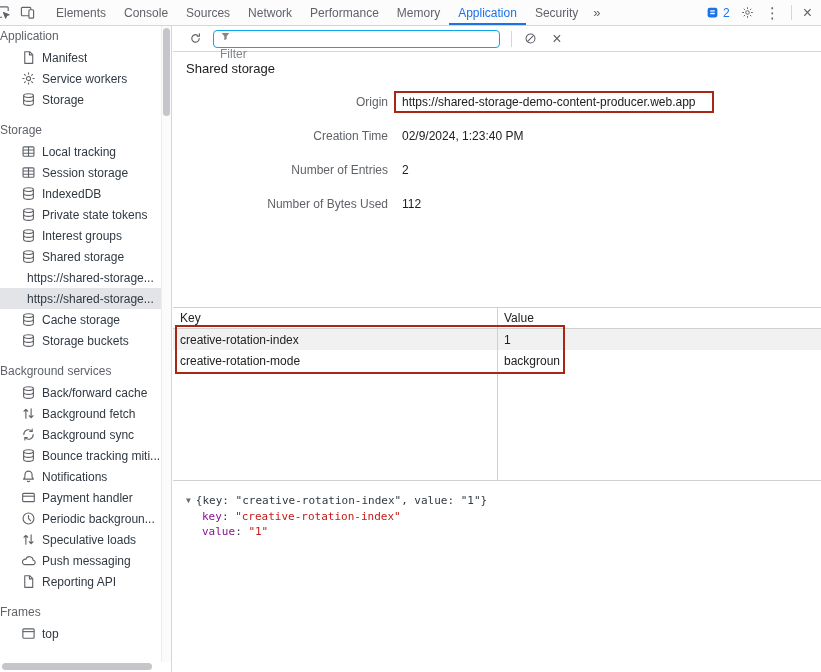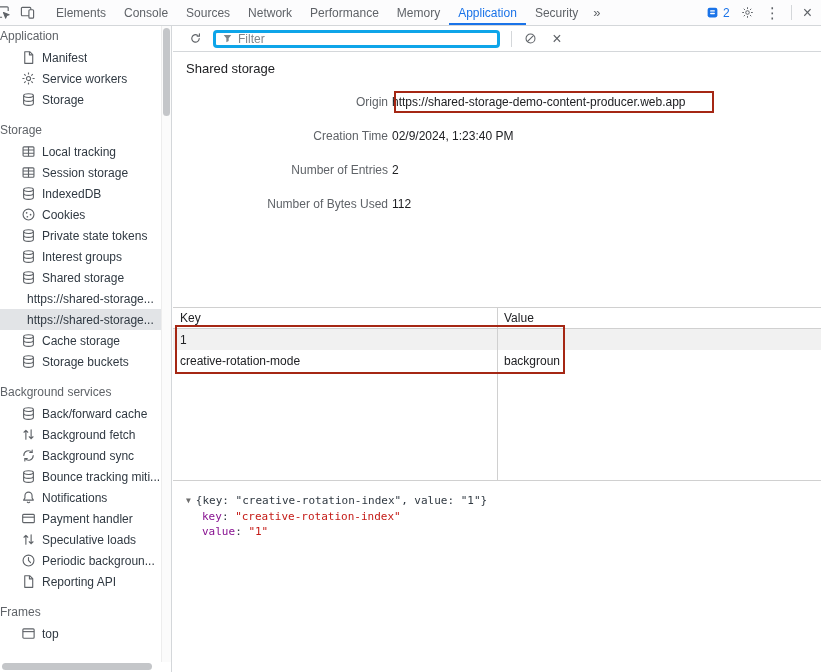--- a/index.html
+++ b/index.html
@@ -56,40 +56,40 @@
   .vthumb { position: absolute; top: 2px; left: 1px; width: 7px; height: 88px; background: #c4c6c9; border-radius: 4px; }
   .hthumb { position: absolute; bottom: 2px; left: 2px; height: 7px; width: 150px; background: #c4c6c9; border-radius: 4px; }
 
   
   .main { position: absolute; top: 26px; left: 173px; right: 0; bottom: 0; background: #fff; }
   .main-toolbar {
     height: 26px; border-bottom: 1px solid #d4d7da; display: flex;
     align-items: center; padding-left: 13px; gap: 9px;
   }
   .filter-box {
-    width: 287px; height: 18px; border: 3px solid #0ea5e9; border-radius: 4px;
-    display: flex; align-items: center; gap: 5px; padding: 0 6px; background:#fff;
+    width: 287px; height: 18px; border: 1px solid #0ea5e9; border-radius: 4px;
+    display: flex; align-items: flex-start; gap: 5px; padding: 0 6px; background:#fff;flex-direction:column;
   }
   .filter-box input {
     border: none; outline: none; flex: 1; font: 12px "Liberation Sans", sans-serif;
     color: #202124; background: transparent;
   }
   .filter-box input::placeholder { color: #80868b; }
   .tdiv { width: 1px; height: 16px; background: #d4d7da; margin-left: 2px; }
   .tbtn { display:flex; align-items:center; justify-content:center; width:18px; height:18px; }
 
   .view-title { margin: 9px 0 0 13px; font-size: 13px; font-weight: 500; color: #202124; height:18px; }
 
   .fields { margin-top: 6px; }
   .field { display: flex; align-items: center; height: 34px; }
   .flabel {
     width: 215px; text-align: center; color: #5f6368; flex: none;
     display: flex; justify-content: flex-end; align-items: center; gap: 5px;
   }
-  .fvalue { margin-left: 4px; color: #202124; display: flex; align-items: center; gap: 9px; }
+  .fvalue { margin-left: 14px; color: #202124; display: flex; align-items: center; gap: 9px; }
 
   
   .dgrid {
     position: absolute; top: 281px; left: 0; right: 0; height: 174px;
     border-top: 1px solid #d0d0d0; border-bottom: 1px solid #d0d0d0; background: #fff;
   }
   .colsep { position: absolute; top: 0; bottom: 0; left: 324px; width: 1px; background: #d0d0d0; }
   .gr { display: flex; height: 21px; align-items: center; }
   .gr.head { border-bottom: 1px solid #d0d0d0; color: #202124; }
   .gr.stripe { background: #f1f1f1; }
@@ -328,26 +328,20 @@
         <span class="lbl">Session storage</span>
       </div>
       <div class="row">
         <svg class="ic">
             <use href="#i-db"></use>
           </svg>
         <span class="lbl">IndexedDB</span>
       </div>
       <div class="row">
         <svg class="ic">
-            <use href="#i-cookie"></use>
-          </svg>
-        <span class="lbl">Cookies</span>
-      </div>
-      <div class="row">
-        <svg class="ic">
             <use href="#i-db"></use>
           </svg>
         <span class="lbl">Private state tokens</span>
       </div>
       <div class="row">
         <svg class="ic">
             <use href="#i-db"></use>
           </svg>
         <span class="lbl">Interest groups</span>
       </div>
@@ -410,29 +404,35 @@
         <span class="lbl">Notifications</span>
       </div>
       <div class="row">
         <svg class="ic">
             <use href="#i-card"></use>
           </svg>
         <span class="lbl">Payment handler</span>
       </div>
       <div class="row">
         <svg class="ic">
+            <use href="#i-clock"></use>
+          </svg>
+        <span class="lbl">Periodic backgroun...</span>
+      </div>
+      <div class="row">
+        <svg class="ic">
             <use href="#i-updown"></use>
           </svg>
         <span class="lbl">Speculative loads</span>
       </div>
       <div class="row">
         <svg class="ic">
-            <use href="#i-clock"></use>
-          </svg>
-        <span class="lbl">Periodic backgroun...</span>
+            <use href="#i-cloud"></use>
+          </svg>
+        <span class="lbl">Push messaging</span>
       </div>
       <div class="row">
         <svg class="ic">
             <use href="#i-doc"></use>
           </svg>
         <span class="lbl">Reporting API</span>
       </div>
     </div>
 
     <div class="sec">
@@ -497,20 +497,21 @@
       </div>
     </div>
 
     <div class="dgrid">
       <div class="colsep"></div>
       <div class="gr head">
         <div class="gc-key">Key</div>
         <div class="gc-val">Value</div>
       </div>
       <div class="gr stripe">
+        <div class="gc-key">creative-rotation-index</div>
         <div class="gc-val">1</div>
       </div>
       <div class="gr">
         <div class="gc-key">creative-rotation-mode</div>
         <div class="gc-val">backgroun</div>
       </div>
     </div>
 
     <div class="preview">
       <div>

